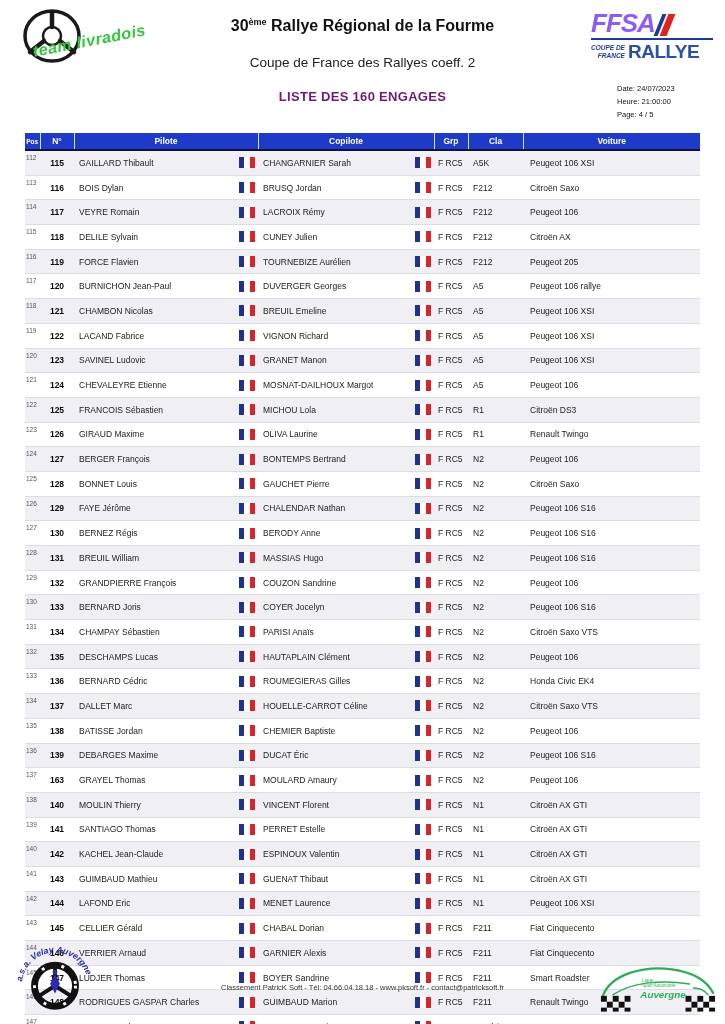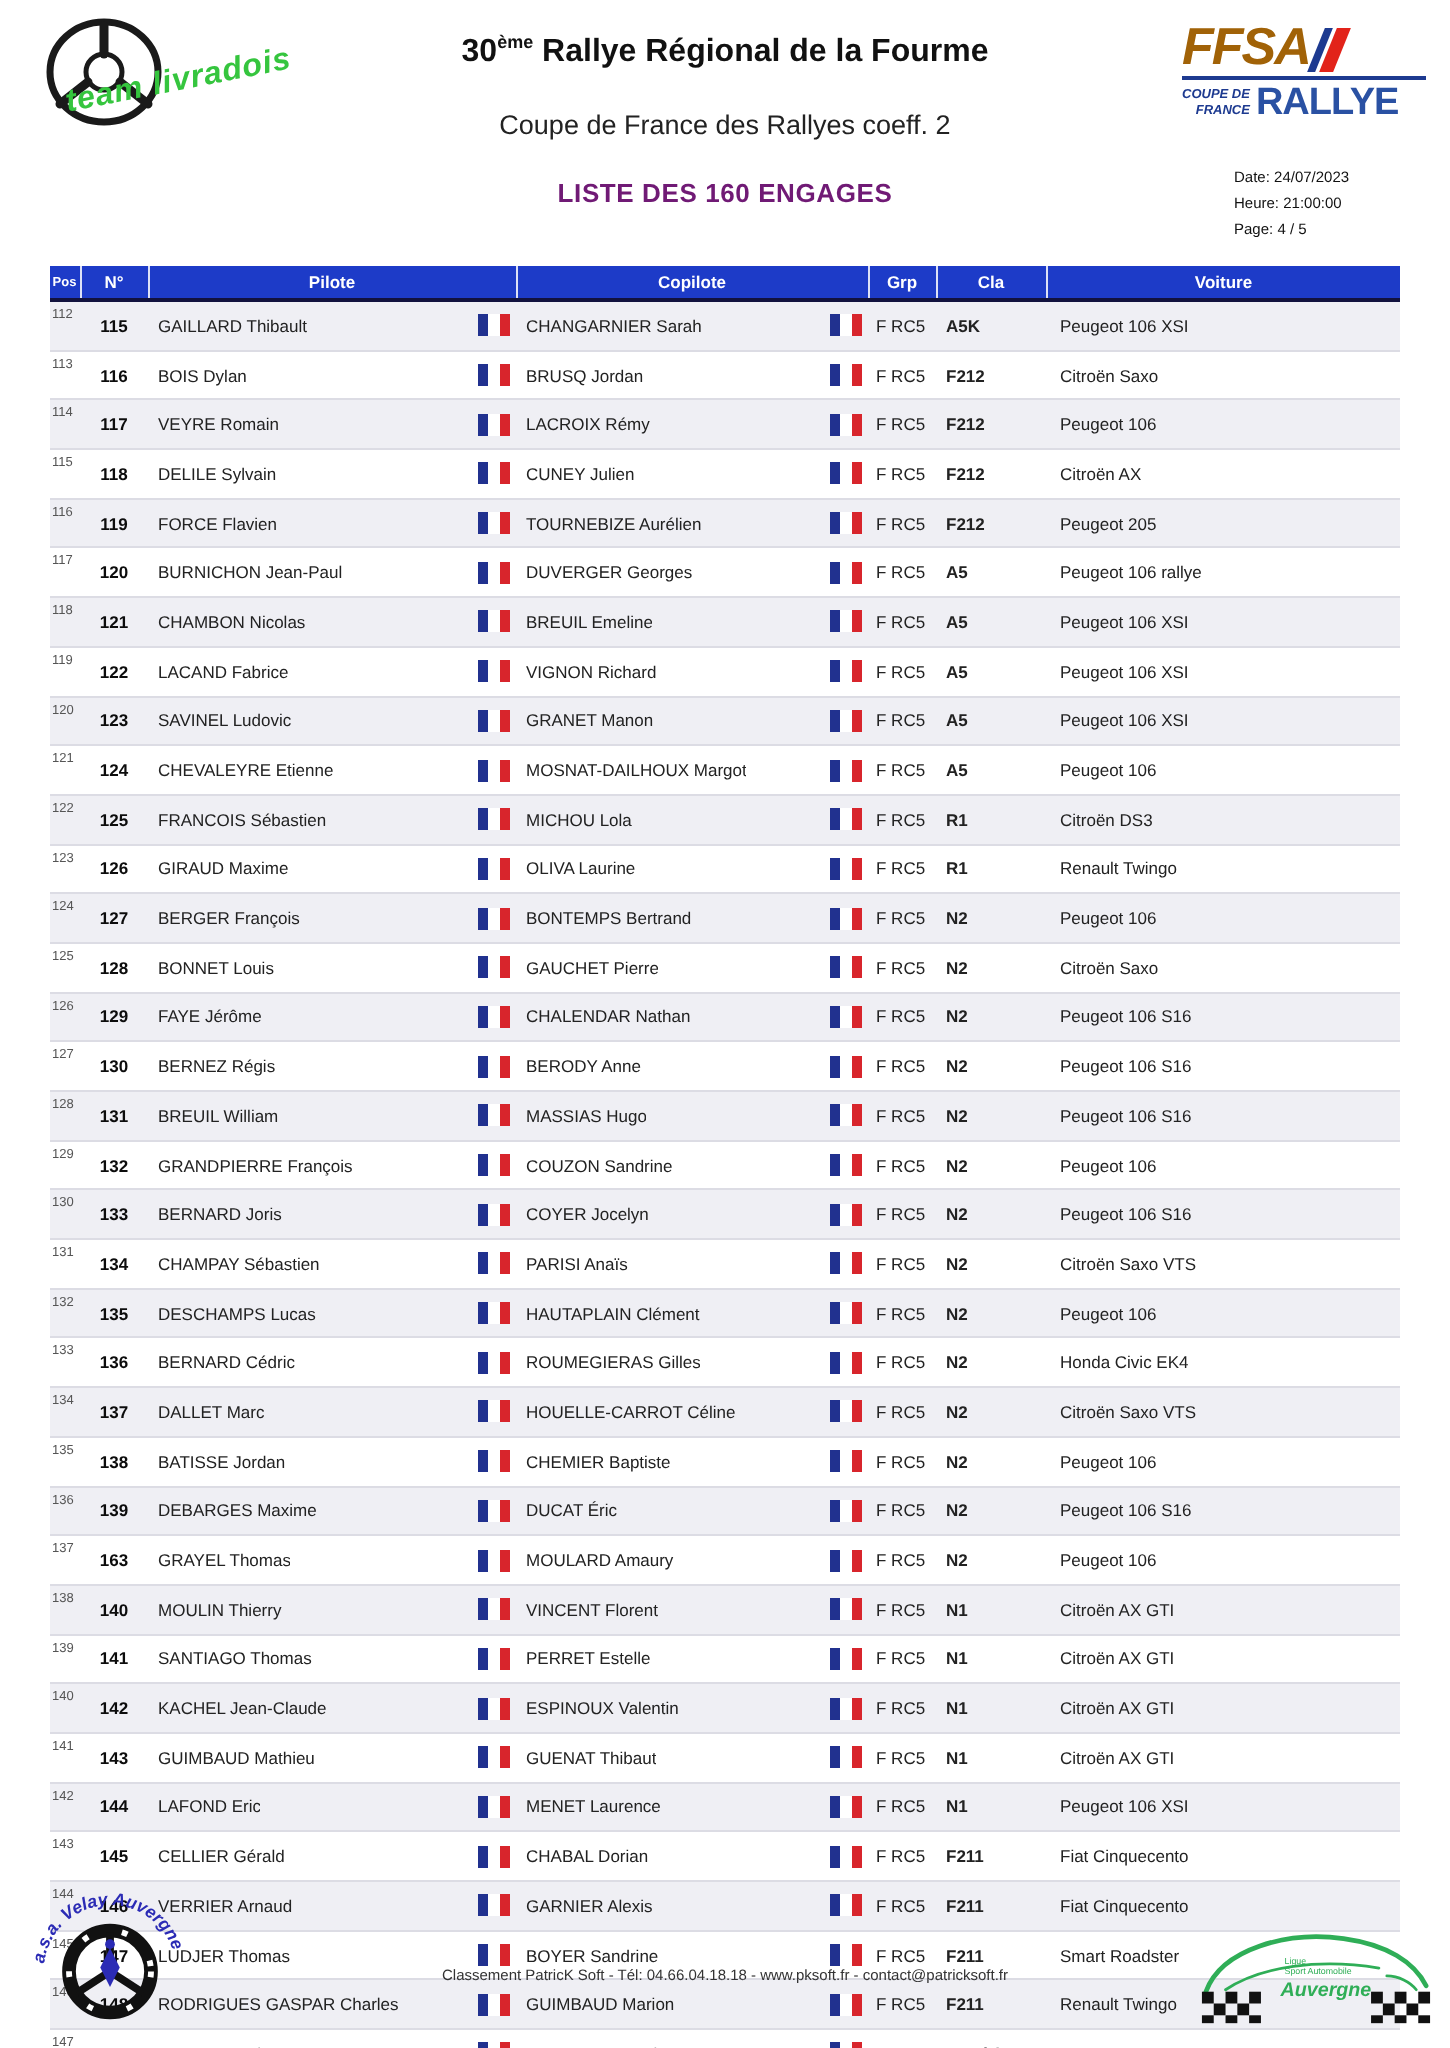--- a/index.html
+++ b/index.html
@@ -14,21 +14,21 @@
     position:absolute;left:20px;top:26px;transform:rotate(-11deg);
     font-style:italic;font-weight:bold;font-size:16px;color:#35c53e;white-space:nowrap;
     letter-spacing:.5px;
   }
   .title-block{position:absolute;left:160px;right:160px;top:16px;text-align:center;}
   .main-title{font-size:16px;font-weight:bold;color:#111;line-height:1.25;}
   .main-title sup{font-size:9px;font-weight:bold;}
   .sub-title{font-size:13.5px;color:#222;margin-top:19px;}
   .ffsa{position:absolute;right:12px;top:10px;width:122px;}
   .ffsa-top{display:flex;align-items:flex-end;justify-content:flex-start;}
-  .ffsa-word{font-size:26px;font-weight:900;font-style:italic;color:#a16207;letter-spacing:-1px;line-height:1;}
+  .ffsa-word{font-size:26px;font-weight:900;font-style:italic;color:#8b5cf6;letter-spacing:-1px;line-height:1;}
   .ffsa-slash{display:inline-flex;margin-left:3px;height:22px;}
   .ffsa-slash i{display:block;transform:skewX(-22deg);}
   .ffsa-slash .sb{width:4px;background:#1d3a90;margin-right:2px;}
   .ffsa-slash .sr{width:7px;background:#e2231a;}
   .ffsa-rule{height:2px;background:#1d3a90;margin:2px 0 2px 0;}
   .ffsa-bottom{display:flex;align-items:center;justify-content:flex-start;}
   .ffsa-cdf{display:flex;flex-direction:column;align-items:flex-end;margin-right:3px;}
   .ffsa-cdf span{font-size:6.5px;font-weight:bold;font-style:italic;color:#1d3a90;line-height:1.1;}
   .ffsa-rallye{font-size:19px;font-weight:900;color:#2a51a3;letter-spacing:-.5px;line-height:1;}
   
@@ -54,21 +54,21 @@
   td.c-pos{font-size:6.5px;color:#555;padding:3px 0 0 1px;vertical-align:top;}
   td.c-num{font-weight:bold;color:#0c0c0c;text-align:center;}
   .cellflex{display:flex;align-items:center;justify-content:space-between;padding:0 3px 0 5px;}
   .nm{overflow:hidden;white-space:nowrap;}
   .flag{display:inline-flex;width:16px;height:11px;flex:none;}
   .flag i{flex:1;display:block;}
   .flag .fb{background:#21318f;}
   .flag .fw{background:#ffffff;}
   .flag .fr{background:#d8252c;}
   td.c-grp{padding-left:4px;}
-  td.c-cla{padding-left:5px;font-weight:bold;}
+  td.c-cla{padding-left:5px;}
   td.c-voiture{padding-left:7px;}
   
   .asa-logo{position:absolute;left:14px;top:933px;}
   .footer-text{position:absolute;left:0;right:0;top:983px;text-align:center;font-size:7.5px;color:#333;}
   .ligue-logo{position:absolute;right:8px;top:960px;}
 </style>
 </head>
 <body>
 
 <div class="page">

